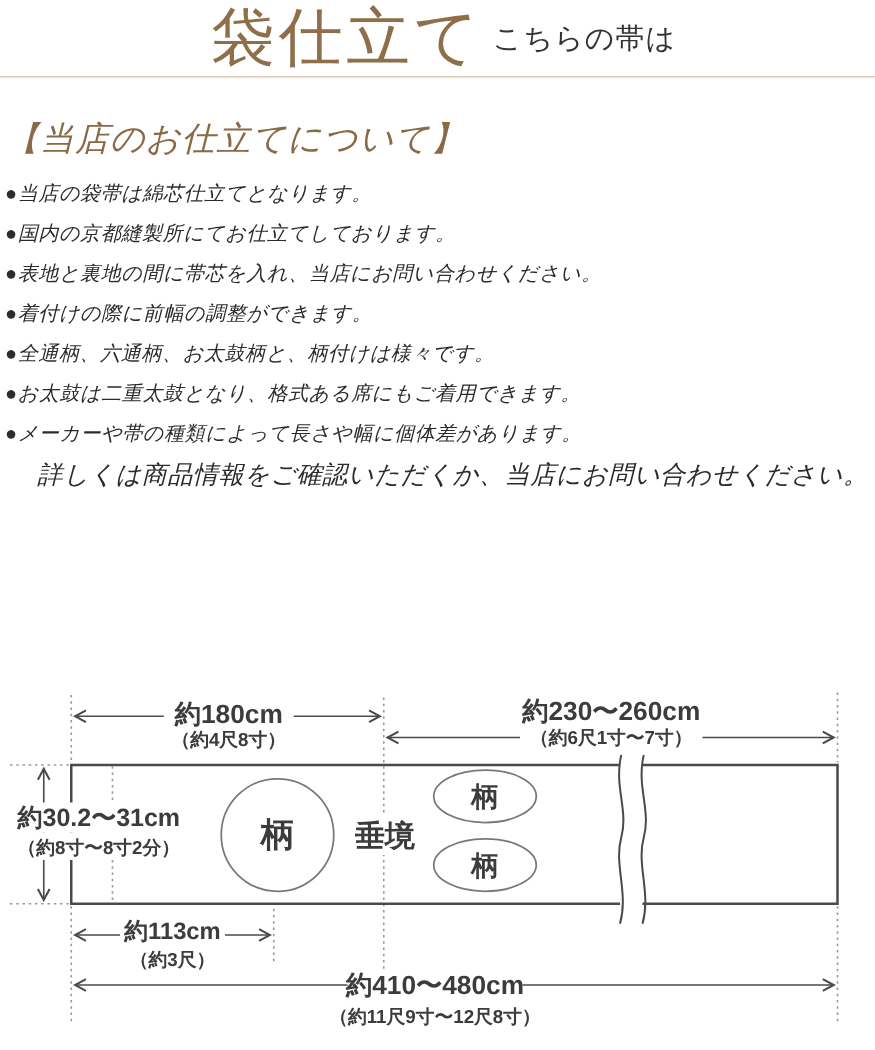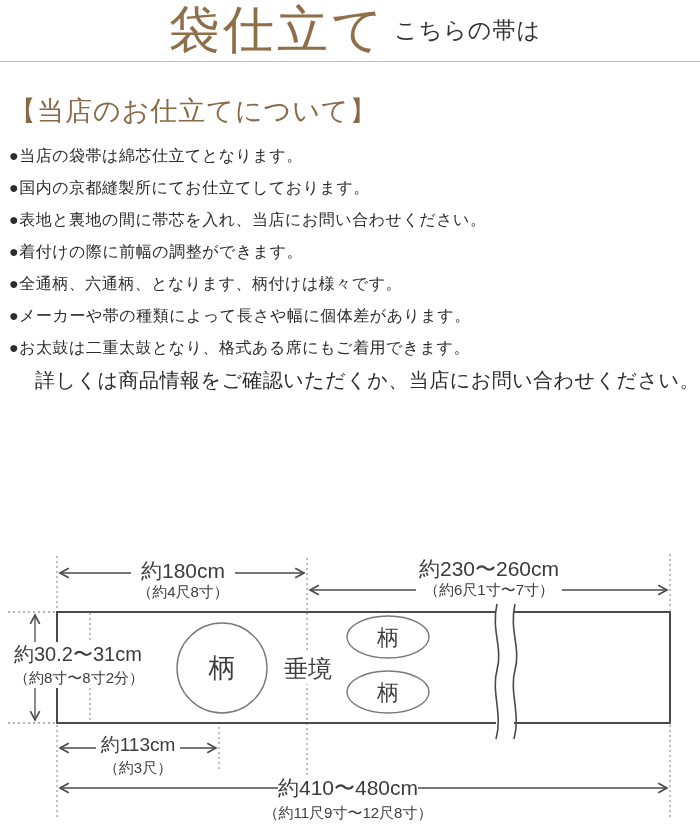--- a/index.html
+++ b/index.html
@@ -30,21 +30,21 @@
     letter-spacing: 1px;
   }
   .title-band .hl {
     font-size: 51px;
     color: #8f6f4a;
     margin: 0 8px 0 10px;
     letter-spacing: 3px;
   }
 
   
-  section { padding-left: 9px; padding-right: 9px; }
+  section { padding-left: 4px; padding-right: 9px; font-style: italic; }
   section h2 {
     font-weight: normal;
     font-size: 27px;
     color: #8a6a46;
     letter-spacing: 1px;
     margin: 0 0 16px 0;
   }
   .sec-shop h2 { margin-top: 31px; }
   .sec-fukuro h2 { margin-top: 54px; }
   .bullet {
@@ -64,20 +64,21 @@
     white-space: nowrap;
   }
 
   
   .diagram {
     position: absolute;
     top: 530px;
     left: 0;
     width: 556px;
     height: 310px;
+    font-weight: bold;
   }
   .diagram svg text {
     font-family: "Liberation Sans", sans-serif;
     fill: #3c3c3c;
   }
 </style>
 </head>
 <body>
 
 <div class="page">
@@ -91,23 +92,23 @@
 
   <section class="sec-shop">
     <h2>【当店のお仕立てについて】</h2>
     <p class="bullet">●当店の袋帯は綿芯仕立てとなります。</p>
     <p class="bullet">●国内の京都縫製所にてお仕立てしております。</p>
   </section>
 
   <section class="sec-fukuro">
     <p class="bullet">●表地と裏地の間に帯芯を入れ、当店にお問い合わせください。</p>
     <p class="bullet">●着付けの際に前幅の調整ができます。</p>
-    <p class="bullet">●全通柄、六通柄、となります、柄付けは様々です。</p>
+    <p class="bullet">●全通柄、六通柄、お太鼓柄と、柄付けは様々です。</p>
+    <p class="bullet">●お太鼓は二重太鼓となり、格式ある席にもご着用できます。</p>
     <p class="bullet">●メーカーや帯の種類によって長さや幅に個体差があります。</p>
-    <p class="bullet">●お太鼓は二重太鼓となり、格式ある席にもご着用できます。</p>
     <p class="note">詳しくは商品情報をご確認いただくか、当店にお問い合わせください。</p>
   </section>
 
   <figure class="diagram" style="margin:0;">
     <svg width="700" height="310" viewBox="0 0 700 310">
       <defs>
         <marker id="arr" viewBox="0 0 10 10" refX="8.5" refY="5" markerWidth="9" markerHeight="9" orient="auto-start-reverse">
           <path d="M1,1 L8.5,5 L1,9" fill="none" stroke="#4a4a4a" stroke-width="1.4"></path>
         </marker>
       </defs>

